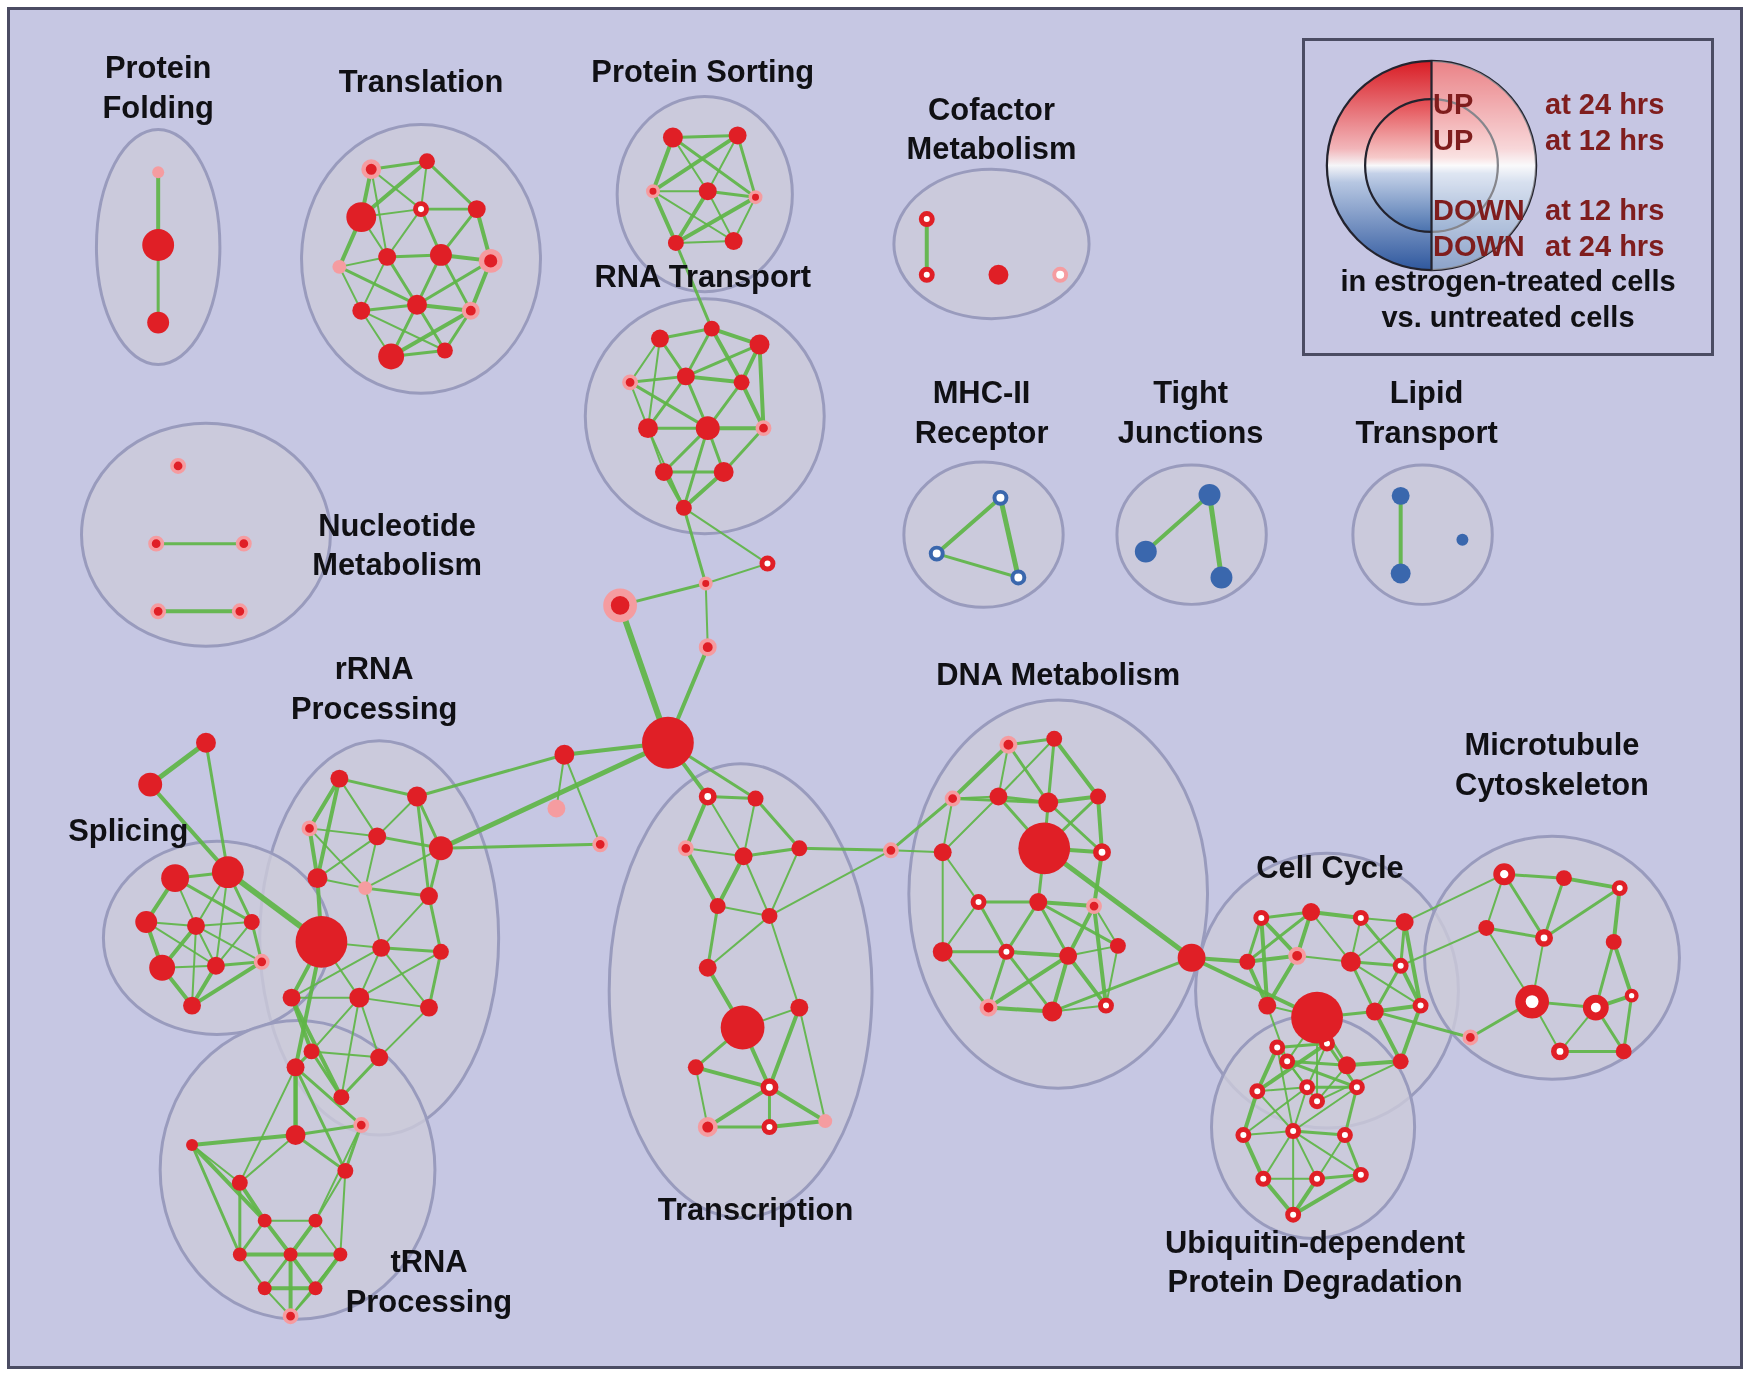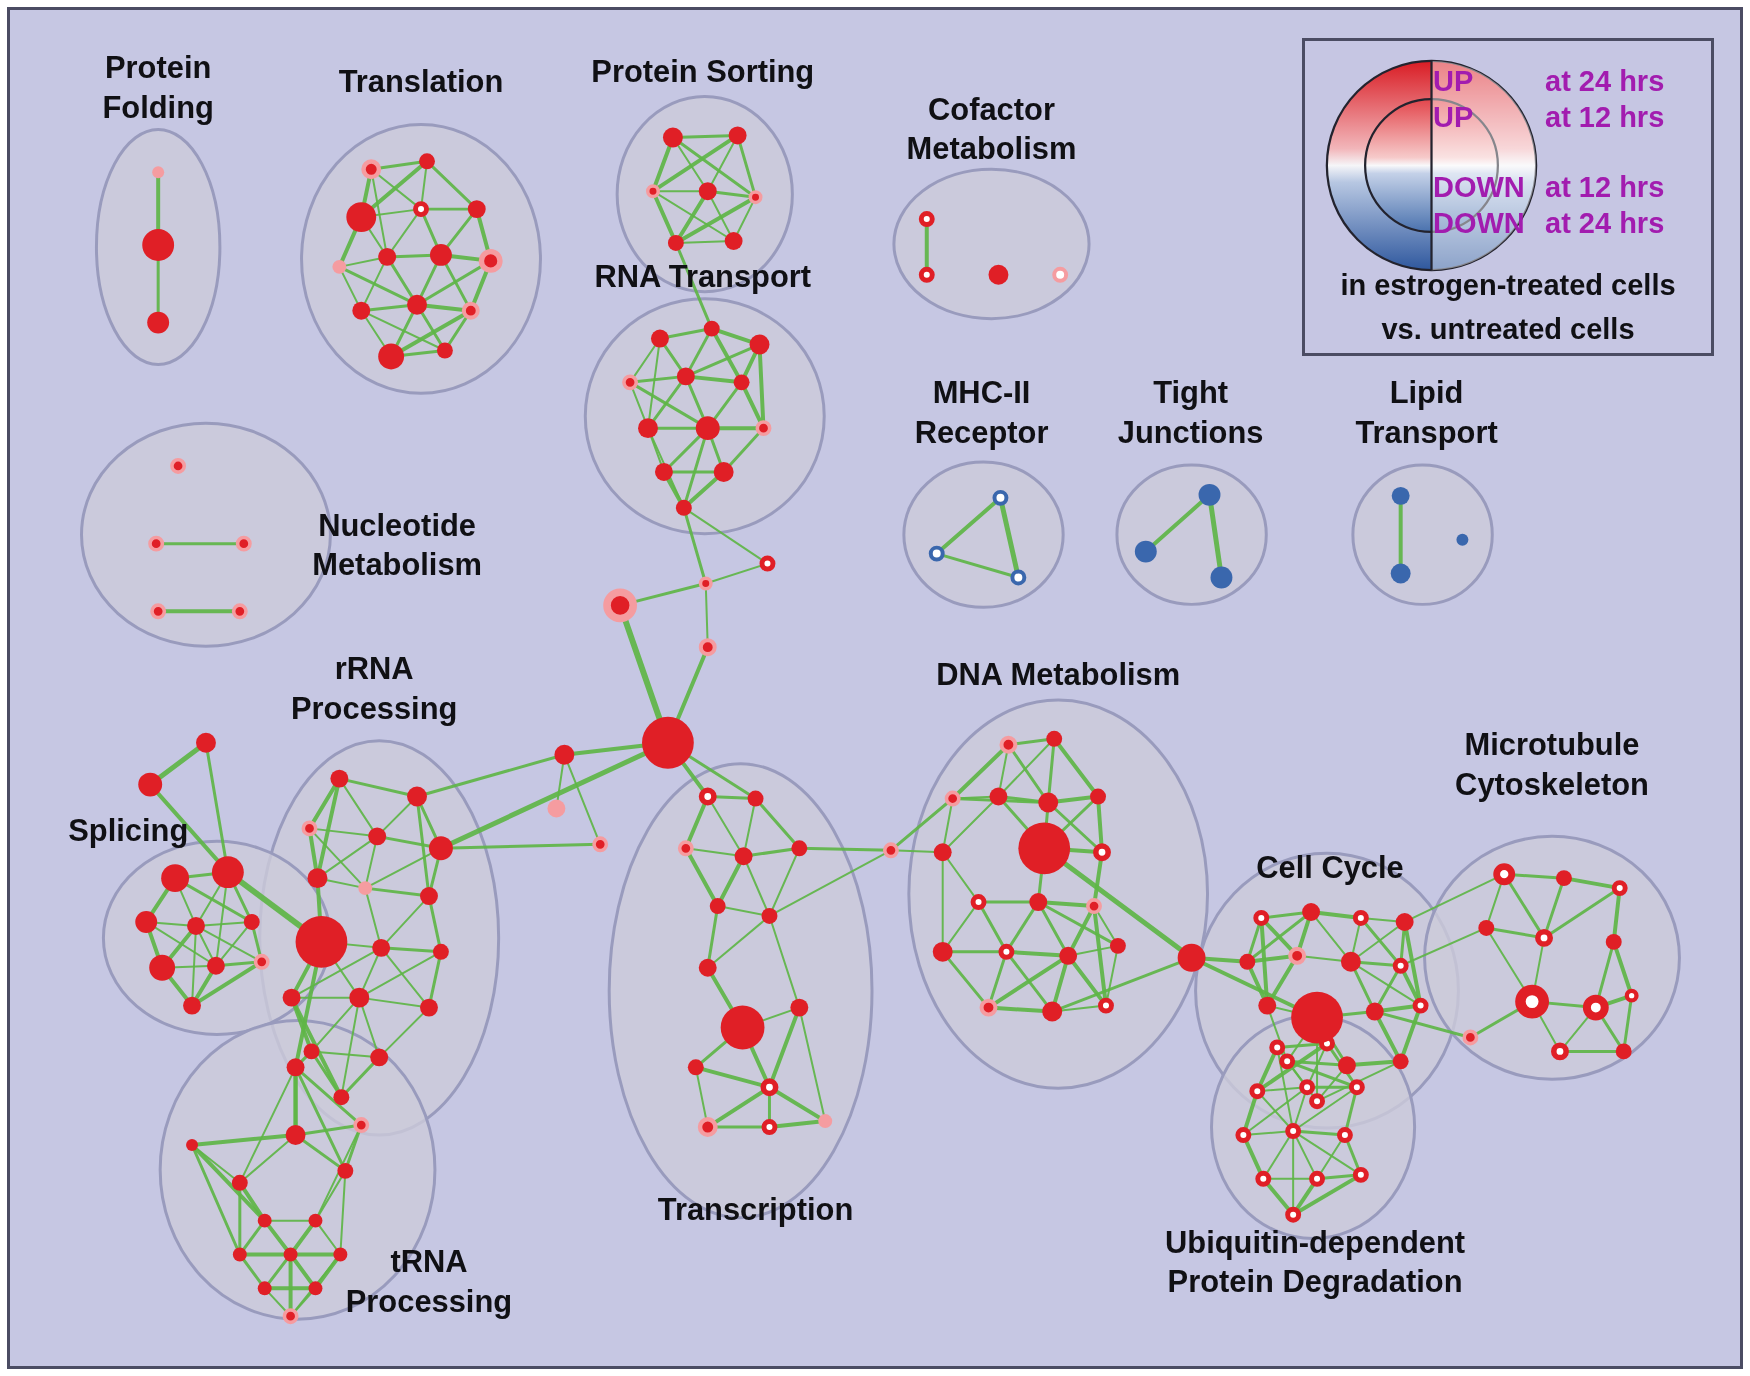--- a/index.html
+++ b/index.html
@@ -1,24 +1,24 @@
 <!DOCTYPE html>
 <html><head>
 <meta charset="utf-8">
 <style>
   html,body{margin:0;padding:0;background:#ffffff;font-family:"Liberation Sans",sans-serif;}
   .frame{width:1750px;height:1376px;box-sizing:border-box;background:#ffffff;padding:7px;font-weight:bold;}
   .canvas{position:relative;width:100%;height:100%;box-sizing:border-box;border:3px solid #4b4c63;background:#c6c7e3;overflow:hidden;}
   #net{position:absolute;inset:0;width:100%;height:100%;}
   .legend{position:absolute;top:28px;right:26px;width:412px;height:318px;border:3px solid #4b4c63;box-sizing:border-box;background:rgba(198,199,227,0.35);}
   .legend-circle{position:absolute;left:14px;top:12px;width:225px;height:225px;}
-  .lrow{position:absolute;left:128px;width:268px;display:flex;font-size:29px;color:#a21caf;}
+  .lrow{position:absolute;left:128px;width:268px;display:flex;font-size:29px;color:#7f1d1d;margin-top:23px;}
   .lrow .dir{width:112px;}
   .lrow.r0{top:24px;} .lrow.r1{top:60px;} .lrow.r2{top:130px;} .lrow.r3{top:166px;}
-  .legend-caption{position:absolute;top:222px;left:0;width:100%;text-align:center;font-size:29px;line-height:44px;color:#101014;white-space:pre-line;}
+  .legend-caption{position:absolute;top:222px;left:0;width:100%;text-align:center;font-size:29px;line-height:36px;color:#101014;white-space:pre-line;}
 </style>
 </head>
 <body>
 
 <div class="frame">
   <div class="canvas">
     <svg id="net" viewBox="0 0 1736 1362" xmlns="http://www.w3.org/2000/svg">
         <ellipse cx="148" cy="238" rx="62" ry="118" fill="#cccbd9" fill-opacity="0.8" stroke="#999bbd" stroke-width="3"></ellipse>
         <ellipse cx="412" cy="250" rx="120" ry="135" fill="#cccbd9" fill-opacity="0.8" stroke="#999bbd" stroke-width="3"></ellipse>
         <ellipse cx="697" cy="185" rx="88" ry="98" fill="#cccbd9" fill-opacity="0.8" stroke="#999bbd" stroke-width="3"></ellipse>

